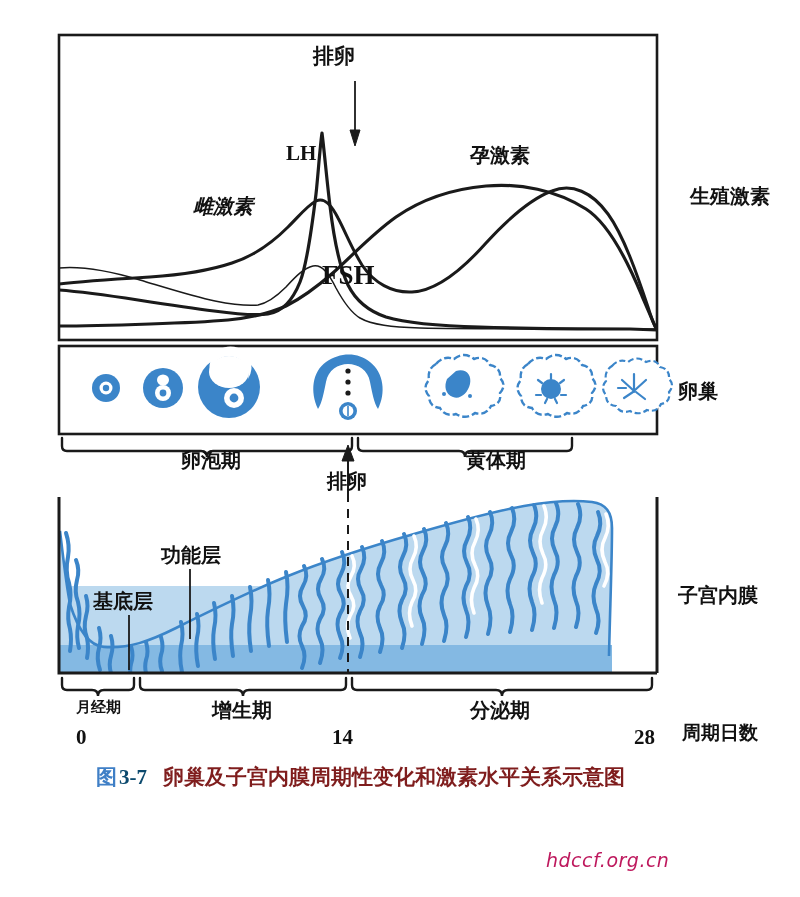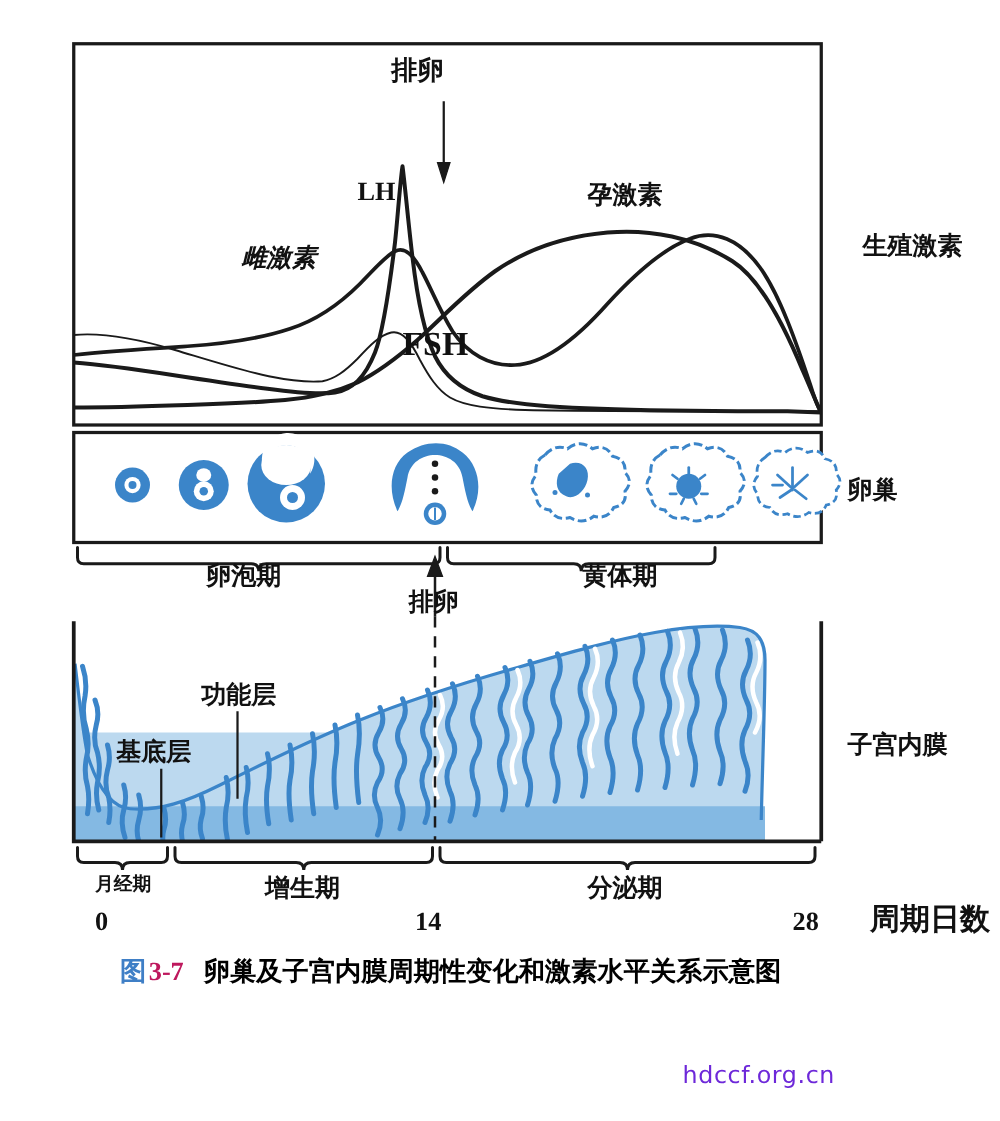--- a/index.html
+++ b/index.html
@@ -19,51 +19,51 @@
   #lab-ovulation-top{left:313px;top:46px;font-size:21px;}
   #lab-lh{left:286px;top:103px;font-size:21px;margin-top:40px;}
   #lab-estrogen{left:193px;top:196px;font-size:20px;font-style:italic;}
   #lab-fsh{left:274px;top:262px;font-size:27px;margin-left:48px;}
   #lab-progesterone{left:470px;top:145px;font-size:20px;}
 
   
   #lab-side-hormone{left:678px;top:186px;font-size:20px;margin-left:12px;}
   #lab-side-ovary{left:678px;top:381px;font-size:20px;}
   #lab-side-endo{left:678px;top:585px;font-size:20px;}
-  #lab-side-days{left:696px;top:723px;font-size:24px;}
-
-  
-  #lab-follicular{left:165px;top:450px;font-size:20px;}
+  #lab-side-days{left:682px;top:723px;font-size:19px;}
+
+  
+  #lab-follicular{left:181px;top:450px;font-size:20px;}
   #lab-luteal{left:466px;top:450px;font-size:20px;}
   #lab-ovulation-mid{left:327px;top:471px;font-size:20px;}
 
   
   #lab-functional{left:161px;top:545px;font-size:20px;}
   #lab-basal{left:93px;top:591px;font-size:20px;}
 
   
   #lab-menstrual{left:76px;top:700px;font-size:15px;}
   #lab-proliferative{left:212px;top:700px;font-size:20px;}
-  #lab-secretory{left:470px;top:700px;font-size:20px;}
+  #lab-secretory{left:470px;top:700px;font-size:20px;font-family:Liberation Serif, serif;}
 
   
   .daynum{font-family:"Liberation Serif","DejaVu Serif",serif;font-weight:700;font-size:21px;}
   #day-0{left:76px;top:727px;}
   #day-14{left:332px;top:727px;}
   #day-28{left:634px;top:727px;}
 
   
   #caption{left:96px;top:767px;font-size:21px;}
   #caption .cap-fig{color:#3f7fc6;font-family:"DejaVu Sans","Liberation Sans",sans-serif;font-weight:700;}
-  #caption .cap-num{color:#be185d;font-family:"Liberation Serif","DejaVu Serif",serif;font-weight:700;margin-left:2px;}
-  #caption .cap-text{color:#000000;font-family:"DejaVu Sans","Liberation Sans",sans-serif;font-weight:700;margin-left:16px;}
-
-  
-  #watermark{left:546px;top:851px;font-size:19px;color:#6d28d9;
-             font-family:"DejaVu Sans","Liberation Sans",sans-serif;font-weight:400;letter-spacing:.5px;}
+  #caption .cap-num{color:#0c4a6e;font-family:"Liberation Serif","DejaVu Serif",serif;font-weight:700;margin-left:2px;}
+  #caption .cap-text{color:#7f1d1d;font-family:"DejaVu Sans","Liberation Sans",sans-serif;font-weight:700;margin-left:16px;}
+
+  
+  #watermark{left:546px;top:851px;font-size:19px;color:#be185d;
+             font-family:"DejaVu Sans","Liberation Sans",sans-serif;font-weight:400;letter-spacing:.5px;font-style:italic;}
 </style>
 </head>
 <body>
 
 <div class="fig">
 
   <svg class="layer" viewBox="0 0 800 897">
     <defs>
       <clipPath id="clipEndo">
         <rect x="59" y="497" width="598" height="176"></rect>

